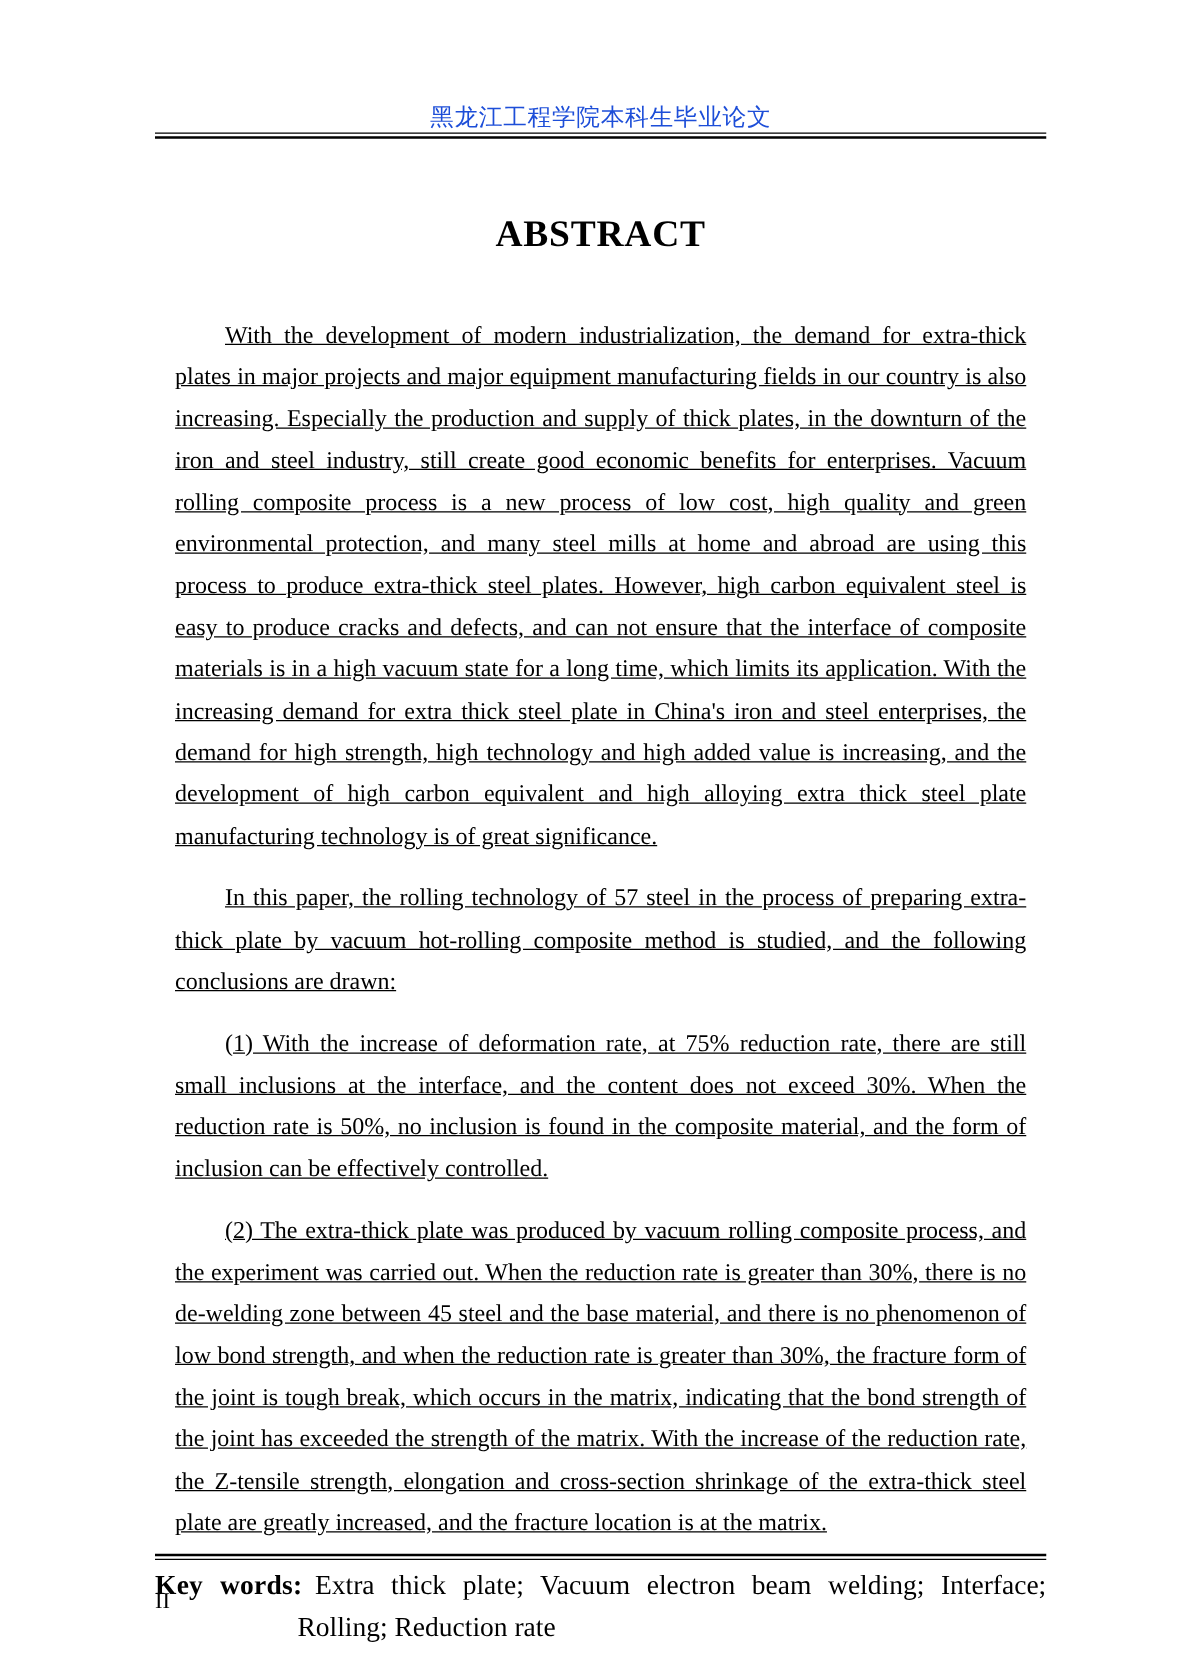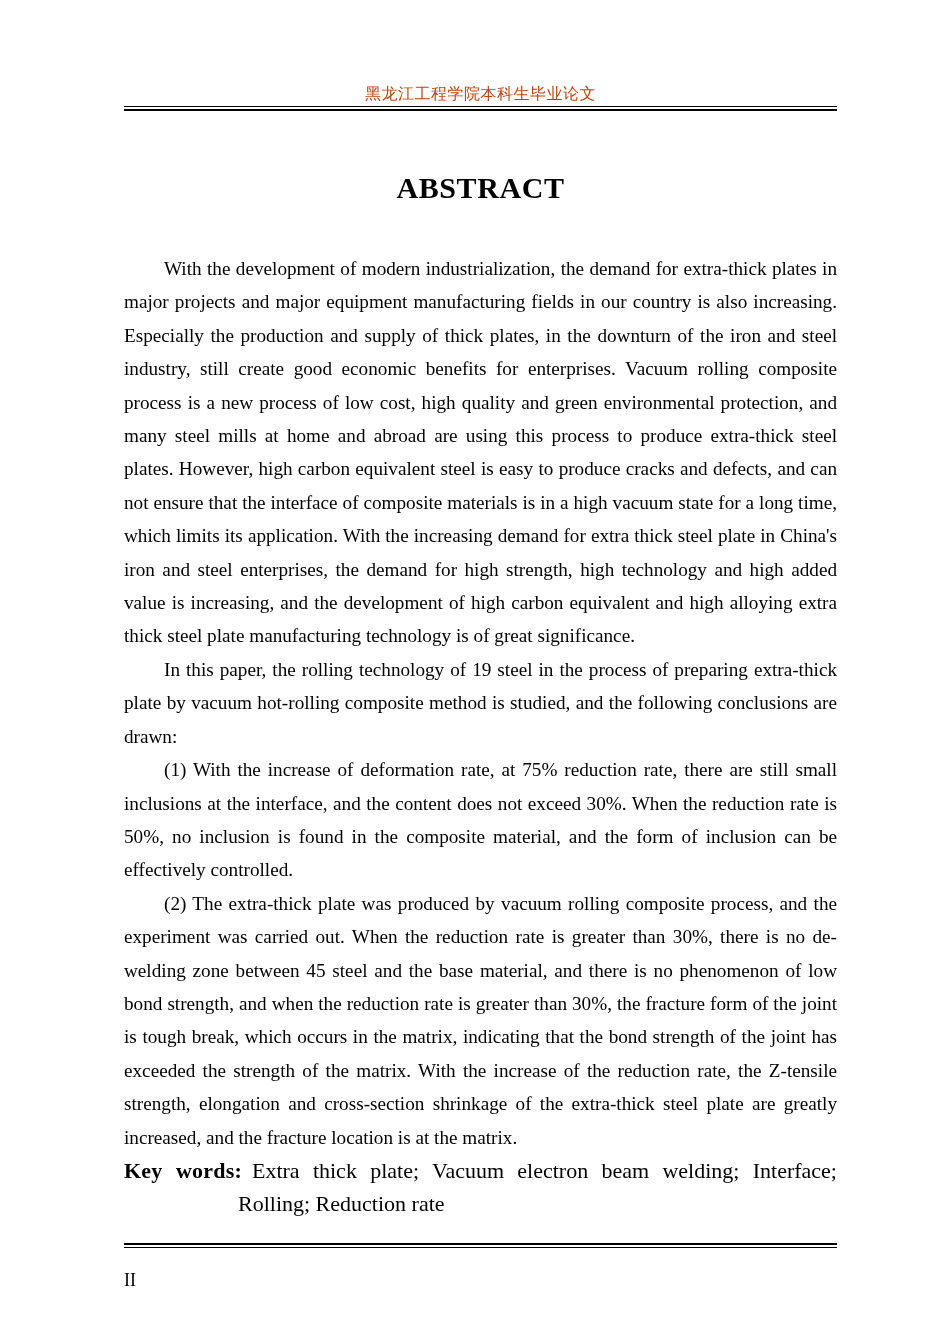--- a/index.html
+++ b/index.html
@@ -23,24 +23,24 @@
   .page-header {
     position: absolute;
     left: 124px;
     top: 84px;
     width: 713px;
   }
 
   .header-text {
     text-align: center;
     font-family: "DejaVu Serif", "Liberation Serif", serif;
-    font-size: 16px;
+    font-size: 19px;
     line-height: 20px;
     letter-spacing: 0.5px;
-    color: #c2410c;
+    color: #1d4ed8;
     white-space: nowrap;
   }
 
   .header-rule {
     margin-top: 2px;
     border: 0;
     border-top: 1.2px solid #000000;
     border-bottom: 2.2px solid #000000;
     height: 2px;
     padding: 0;
@@ -64,22 +64,23 @@
     margin: 0 0 44px 0;
     font-family: Liberation Serif, serif;
   }
 
   .para {
     font-size: 19.2px;
     line-height: 33.4px;
     text-align: justify;
     text-justify: inter-word;
     text-indent: 40px;
-    margin: 0;
+    margin: 16px;
     hyphens: none;
+    text-decoration: underline;
   }
 
   
   .keywords {
     font-size: 22px;
     line-height: 33.4px;
     text-align: justify;
     margin: 0;
     padding-left: 114px;
     text-indent: -114px;
@@ -130,21 +131,21 @@
     <div class="header-text">黑龙江工程学院本科生毕业论文</div>
     <hr class="header-rule">
   </div>
 
   <div class="content">
 
     <h1 class="doc-title">ABSTRACT</h1>
 
     <p class="para">With the development of modern industrialization, the demand for extra-thick plates in major projects and major equipment manufacturing fields in our country is also increasing. Especially the production and supply of thick plates, in the downturn of the iron and steel industry, still create good economic benefits for enterprises. Vacuum rolling composite process is a new process of low cost, high quality and green environmental protection, and many steel mills at home and abroad are using this process to produce extra-thick steel plates. However, high carbon equivalent steel is easy to produce cracks and defects, and can not ensure that the interface of composite materials is in a high vacuum state for a long time, which limits its application. With the increasing demand for extra thick steel plate in China's iron and steel enterprises, the demand for high strength, high technology and high added value is increasing, and the development of high carbon equivalent and high alloying extra thick steel plate manufacturing technology is of great significance.</p>
 
-    <p class="para">In this paper, the rolling technology of 19 steel in the process of preparing extra-thick plate by vacuum hot-rolling composite method is studied, and the following conclusions are drawn:</p>
+    <p class="para">In this paper, the rolling technology of 57 steel in the process of preparing extra-thick plate by vacuum hot-rolling composite method is studied, and the following conclusions are drawn:</p>
 
     <p class="para">(1) With the increase of deformation rate, at 75% reduction rate, there are still small inclusions at the interface, and the content does not exceed 30%. When the reduction rate is 50%, no inclusion is found in the composite material, and the form of inclusion can be effectively controlled.</p>
 
     <p class="para">(2) The extra-thick plate was produced by vacuum rolling composite process, and the experiment was carried out. When the reduction rate is greater than 30%, there is no de-welding zone between 45 steel and the base material, and there is no phenomenon of low bond strength, and when the reduction rate is greater than 30%, the fracture form of the joint is tough break, which occurs in the matrix, indicating that the bond strength of the joint has exceeded the strength of the matrix. With the increase of the reduction rate, the Z-tensile strength, elongation and cross-section shrinkage of the extra-thick steel plate are greatly increased, and the fracture location is at the matrix.</p>
 
     <p class="keywords">
       <span class="kw-label">Key words:</span><span class="kw-spacer"></span><span>Extra thick plate; Vacuum electron beam welding; Interface; Rolling; Reduction rate</span>
     </p>
 
   </div>

